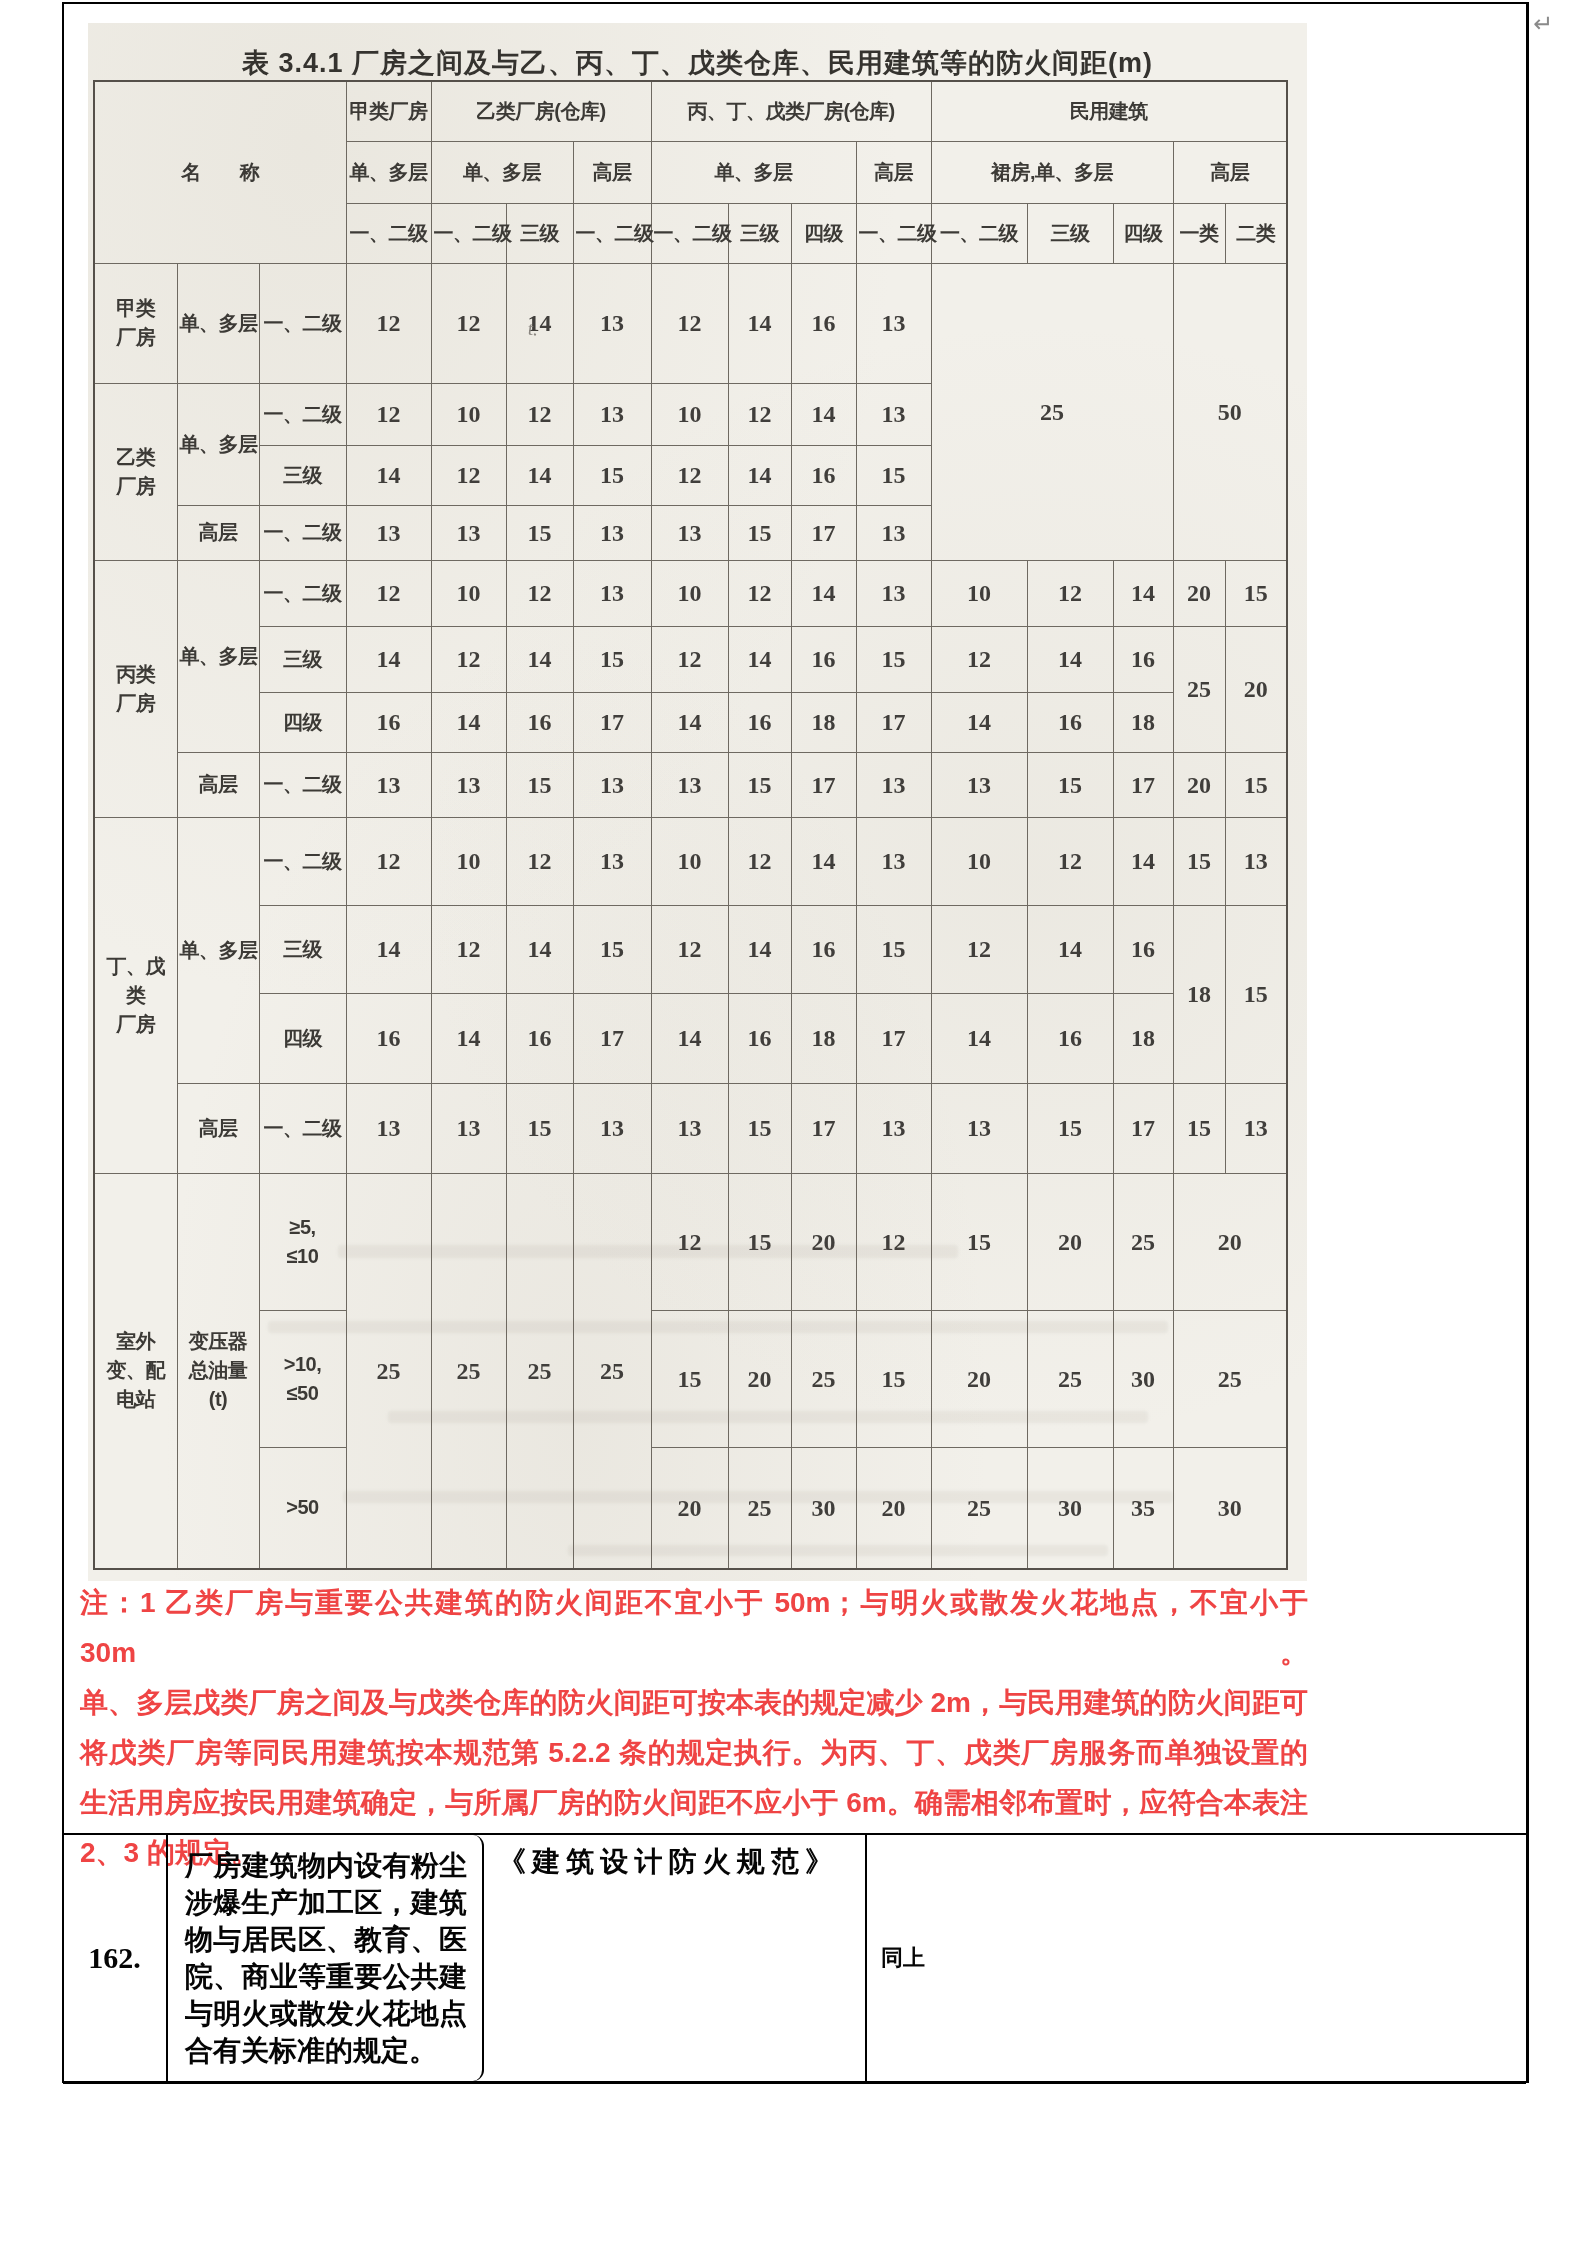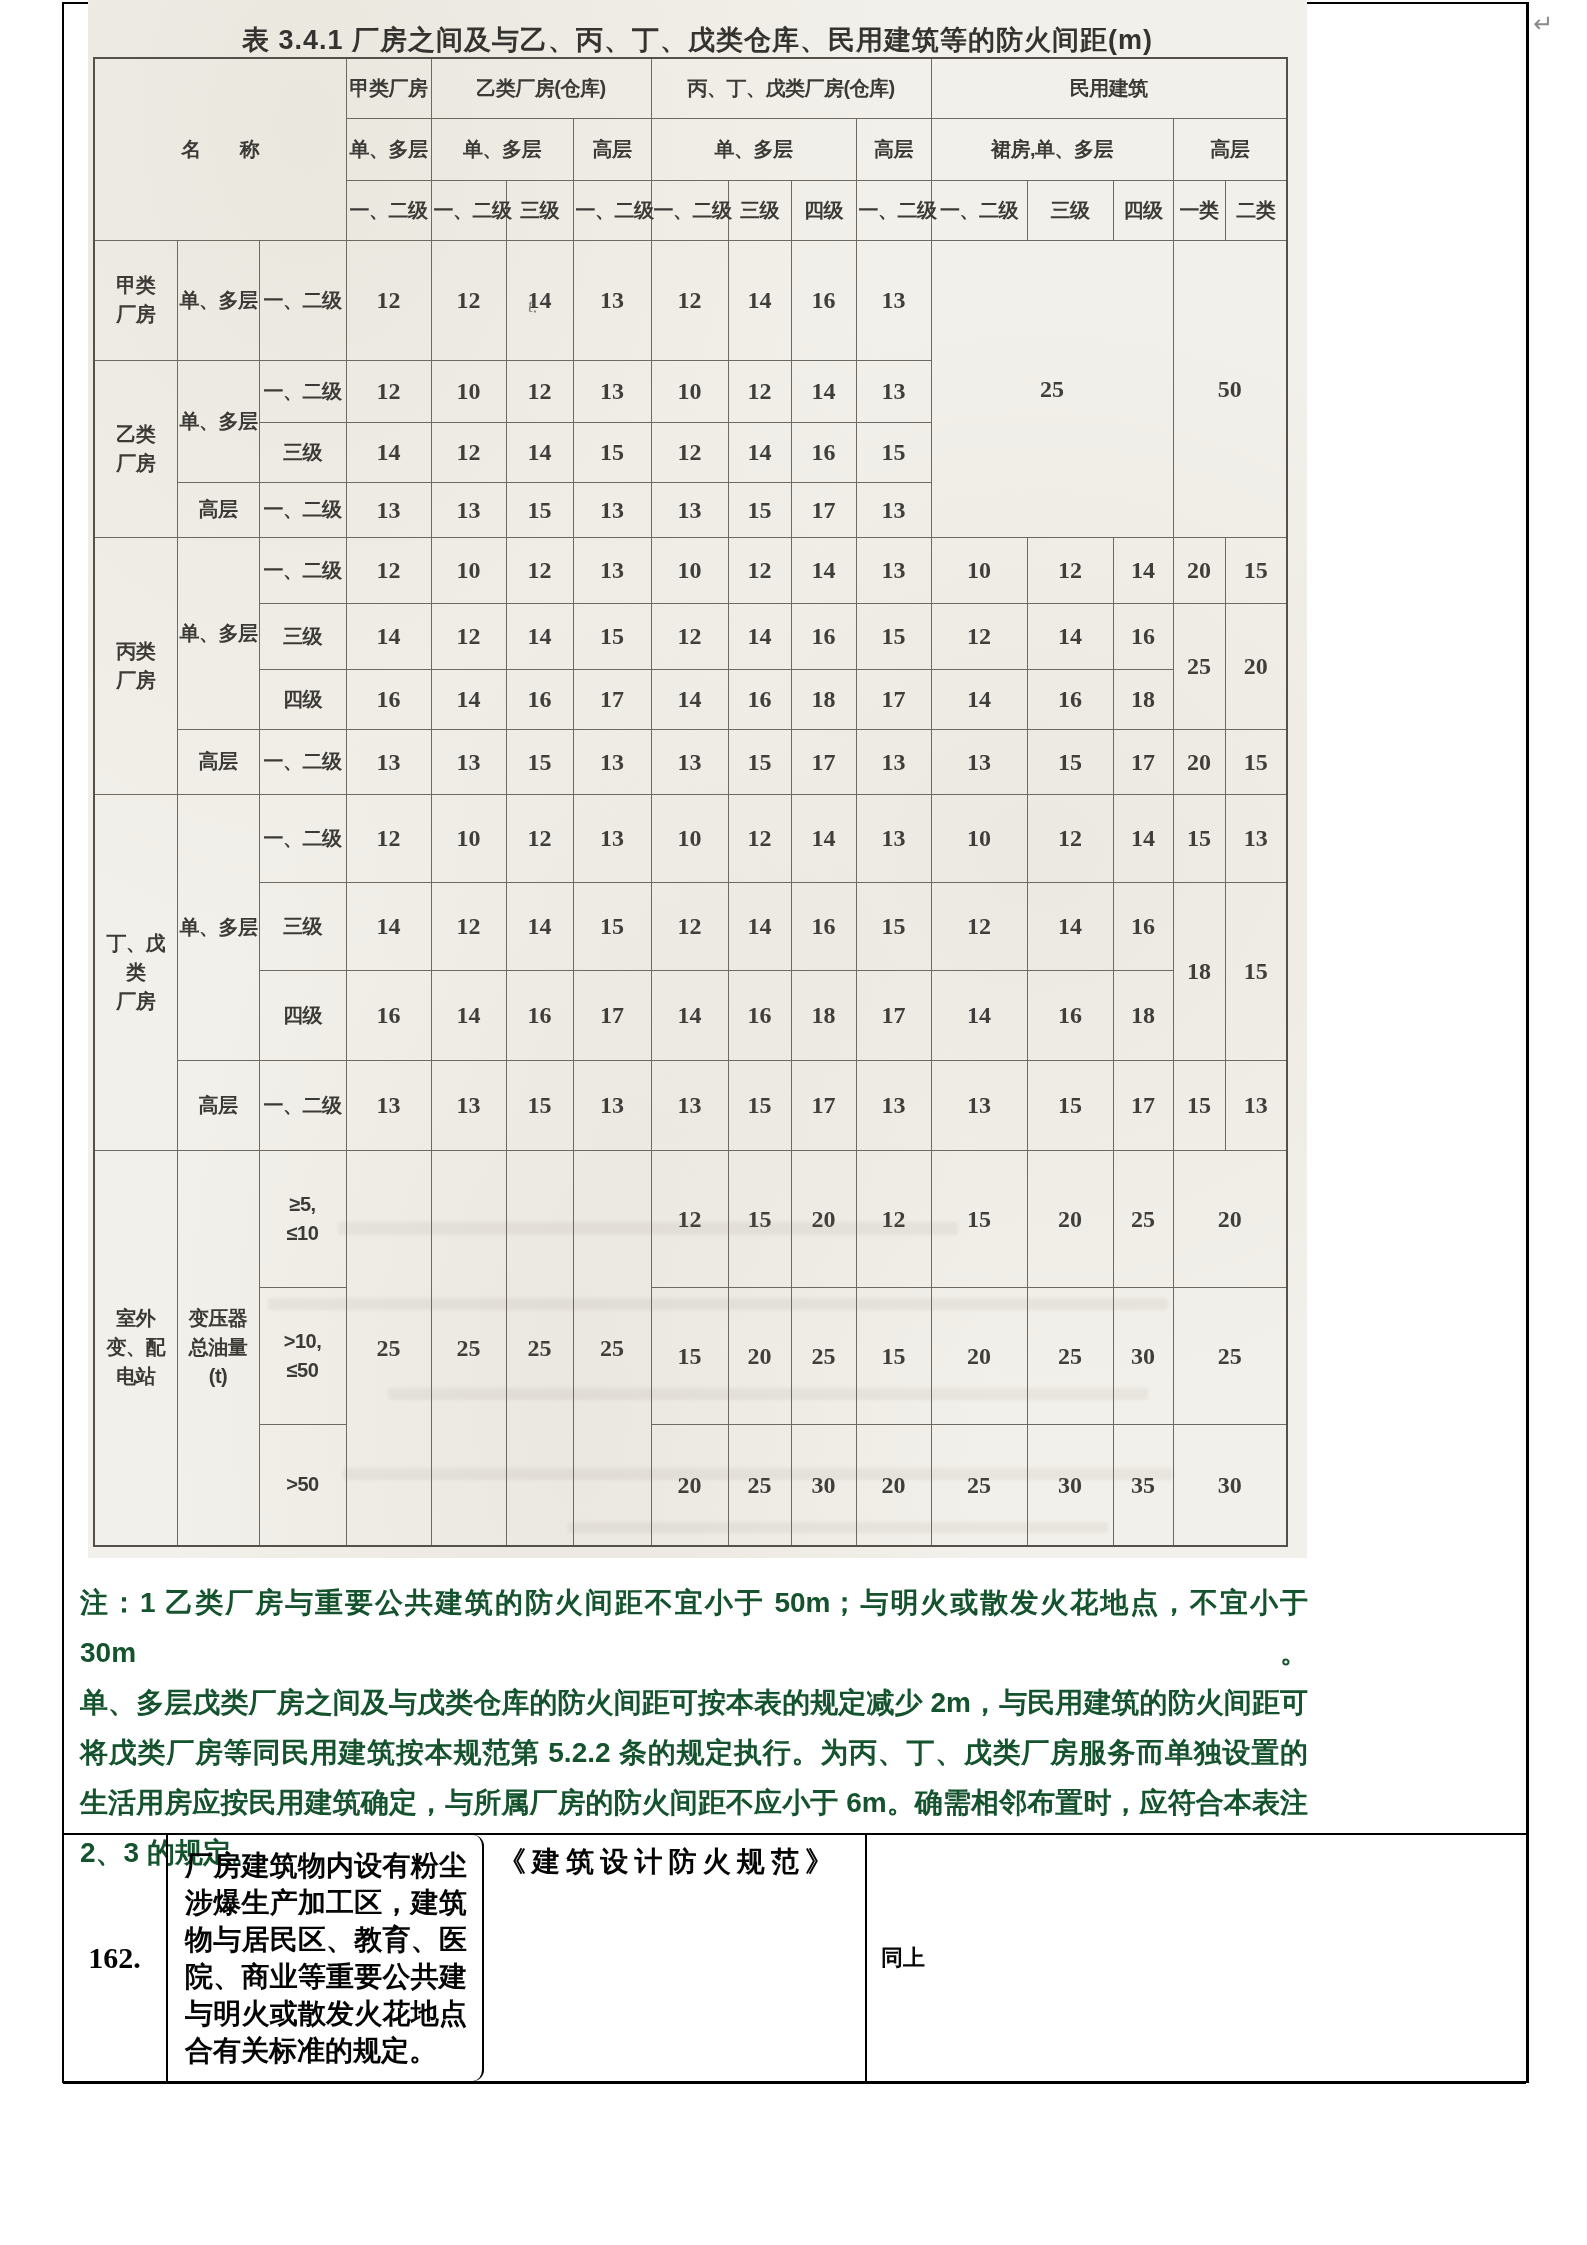--- a/index.html
+++ b/index.html
@@ -6,41 +6,41 @@
   .page{position:relative;width:1587px;height:2245px;background:#ffffff;overflow:hidden;
         font-family:"Liberation Sans",sans-serif;}
   
   .ln{position:absolute;background:#000;}
   .ln-top{left:62px;top:2px;width:1467px;height:2px;}
   .ln-left{left:62px;top:2px;width:2px;height:2081px;}
   .ln-right{left:1526px;top:2px;width:3px;height:2081px;}
   .pmark{position:absolute;left:1533px;top:10px;font-size:24px;color:#8a8a8a;
          font-family:"DejaVu Sans",sans-serif;}
   
-  .scan{position:absolute;left:88px;top:0;width:1219px;height:1558px;
+  .scan{position:absolute;left:88px;top:23px;width:1219px;height:1558px;
         background:
           radial-gradient(ellipse at 18% 8%, rgba(205,199,183,.22), transparent 42%),
           radial-gradient(ellipse at 78% 55%, rgba(200,195,180,.16), transparent 46%),
           radial-gradient(ellipse at 40% 90%, rgba(198,192,178,.18), transparent 40%),
           #f2f0ea;}
   .scan-title{position:absolute;left:0;top:22px;width:100%;text-align:center;
         font-size:27px;font-weight:bold;color:#35332f;letter-spacing:1px;}
   table.fire{position:absolute;left:5px;top:57px;width:1194px;table-layout:fixed;
         border-collapse:collapse;border:2.5px solid #55504a;}
   table.fire td{border:1.6px solid #6e6961;text-align:center;vertical-align:middle;
         padding:2px;overflow:visible;}
   td.lab{font-size:20px;font-weight:bold;color:#3c3a36;white-space:pre;
         letter-spacing:-0.5px;line-height:1.45;font-family:"Liberation Sans",sans-serif;}
   td.num{font-size:24px;font-weight:600;color:#403e3b;line-height:1;
         font-family:"Liberation Serif",serif;}
   .artifact{position:absolute;left:440px;top:295px;font-size:19px;color:#8a8680;
         transform:rotate(8deg);font-family:"Liberation Serif",serif;}
   .sm{position:absolute;background:rgba(110,104,92,.08);filter:blur(1.5px);border-radius:4px;}
   
-  .notes{position:absolute;left:80px;top:1578px;width:1228px;color:#14532d;}
+  .notes{position:absolute;left:80px;top:1578px;width:1228px;color:#ef4444;}
   .note-line{font-size:28px;font-weight:600;line-height:50px;white-space:normal;}
   .just{text-align:justify;text-align-last:justify;}
   
   .rec-row{position:absolute;left:63px;top:1833px;width:1463px;height:246px;
         border-top:2px solid #000;border-bottom:3px solid #000;display:flex;color:#050505;}
   .rec-cell{border-right:2px solid #000;box-sizing:border-box;}
   .rec-cell:last-child{border-right:none;}
   .rec-num{width:105px;display:flex;align-items:center;justify-content:center;
         font-family:"Liberation Serif",serif;font-size:30px;font-weight:700;}
   .rec-desc{width:316px;padding:12px 0 0 17px;border-radius:11px;}

